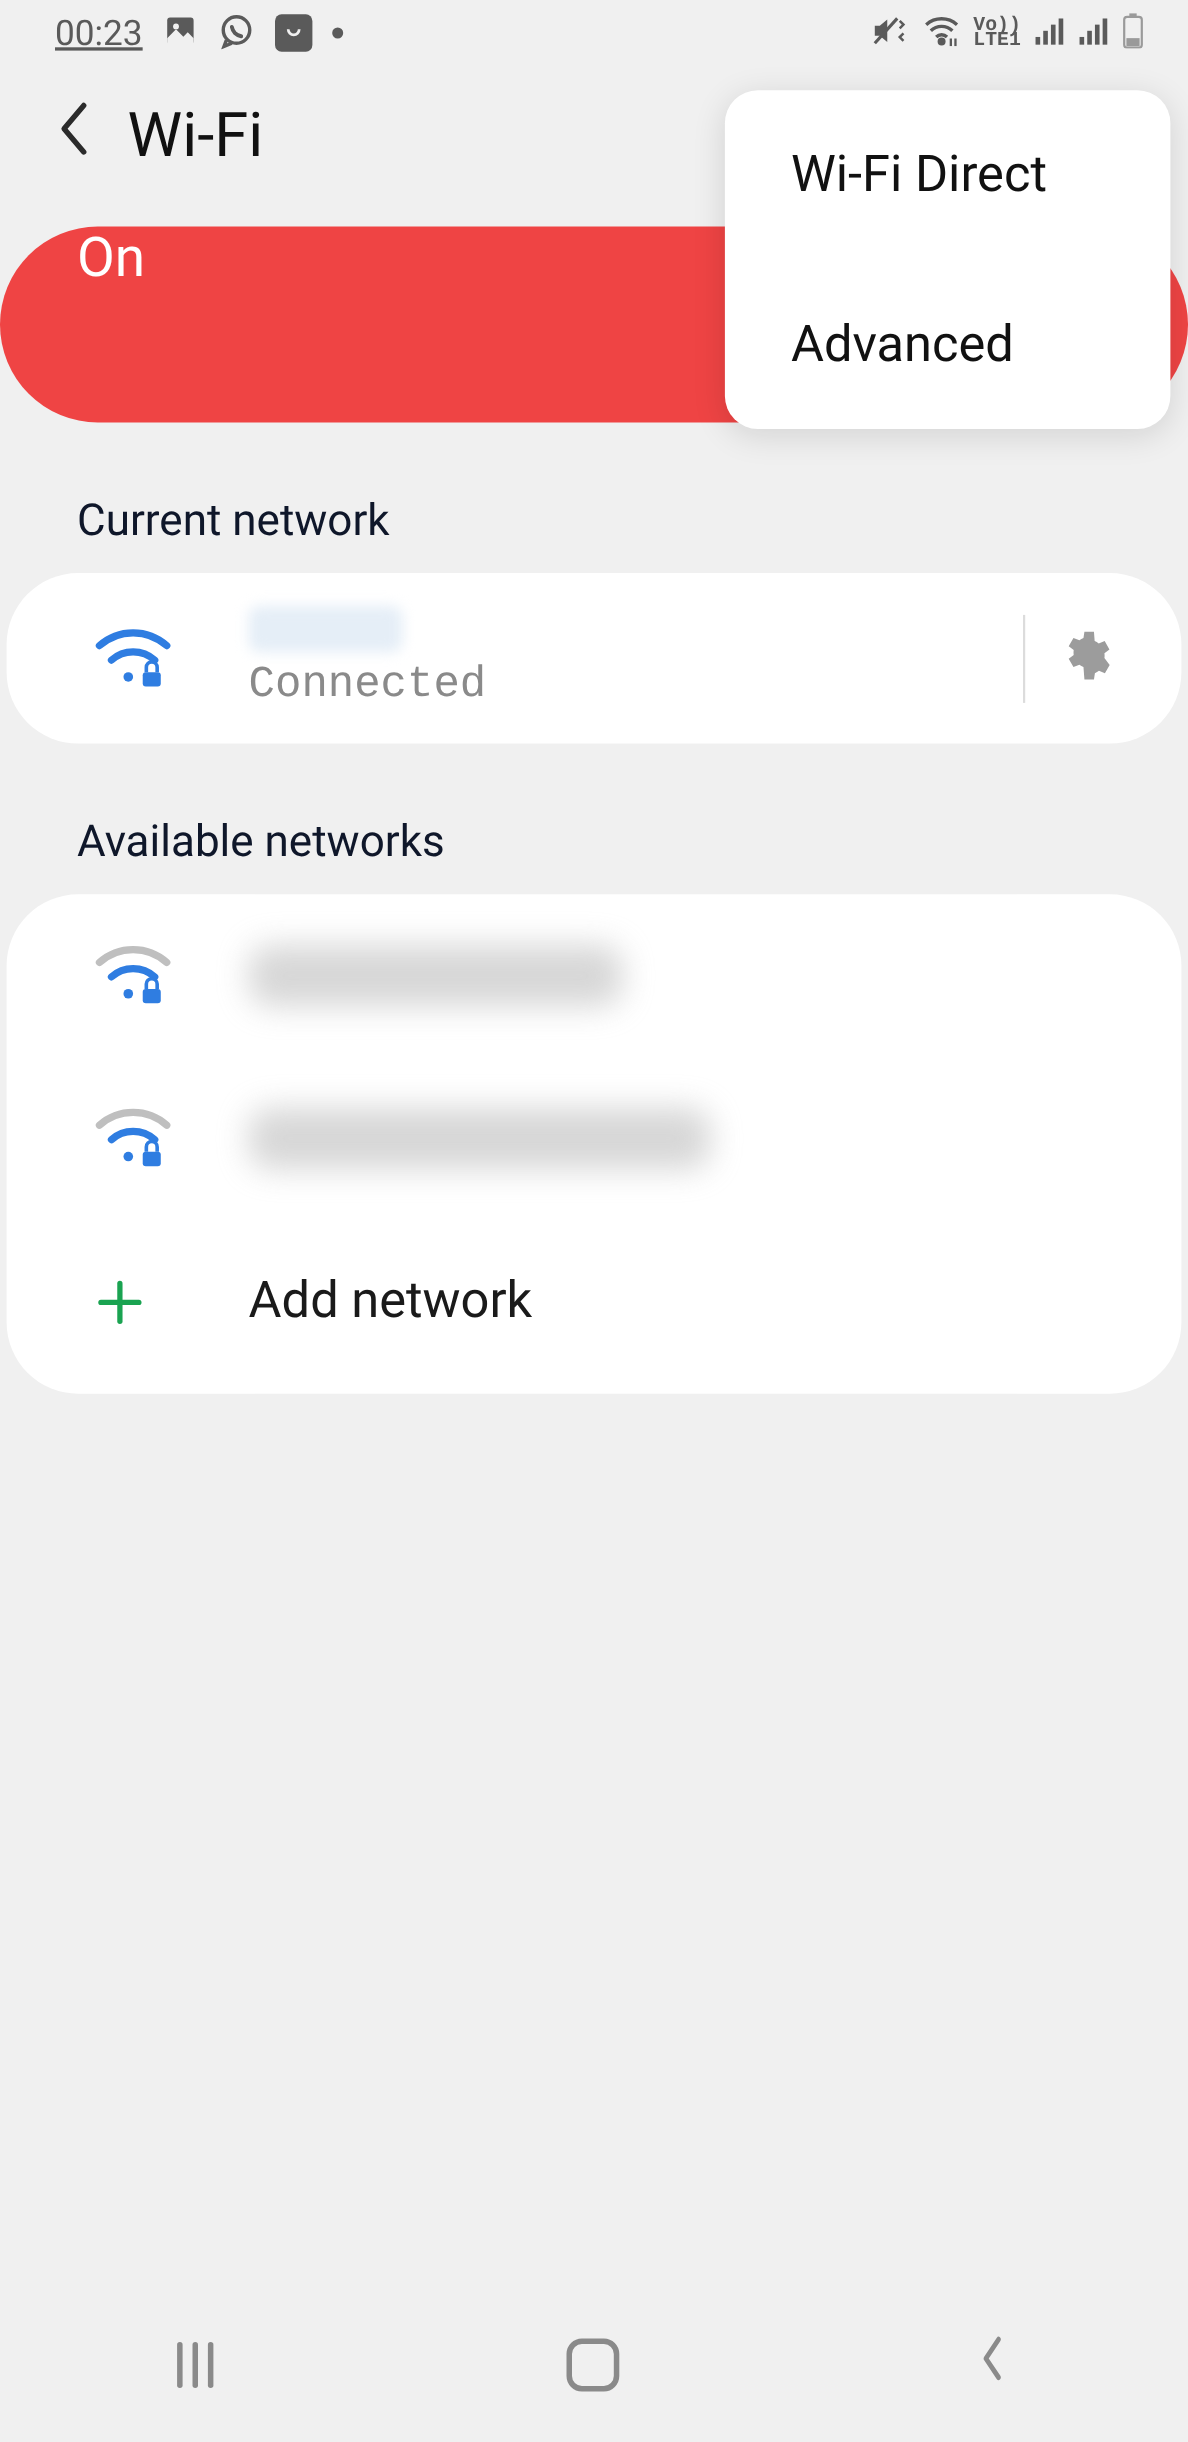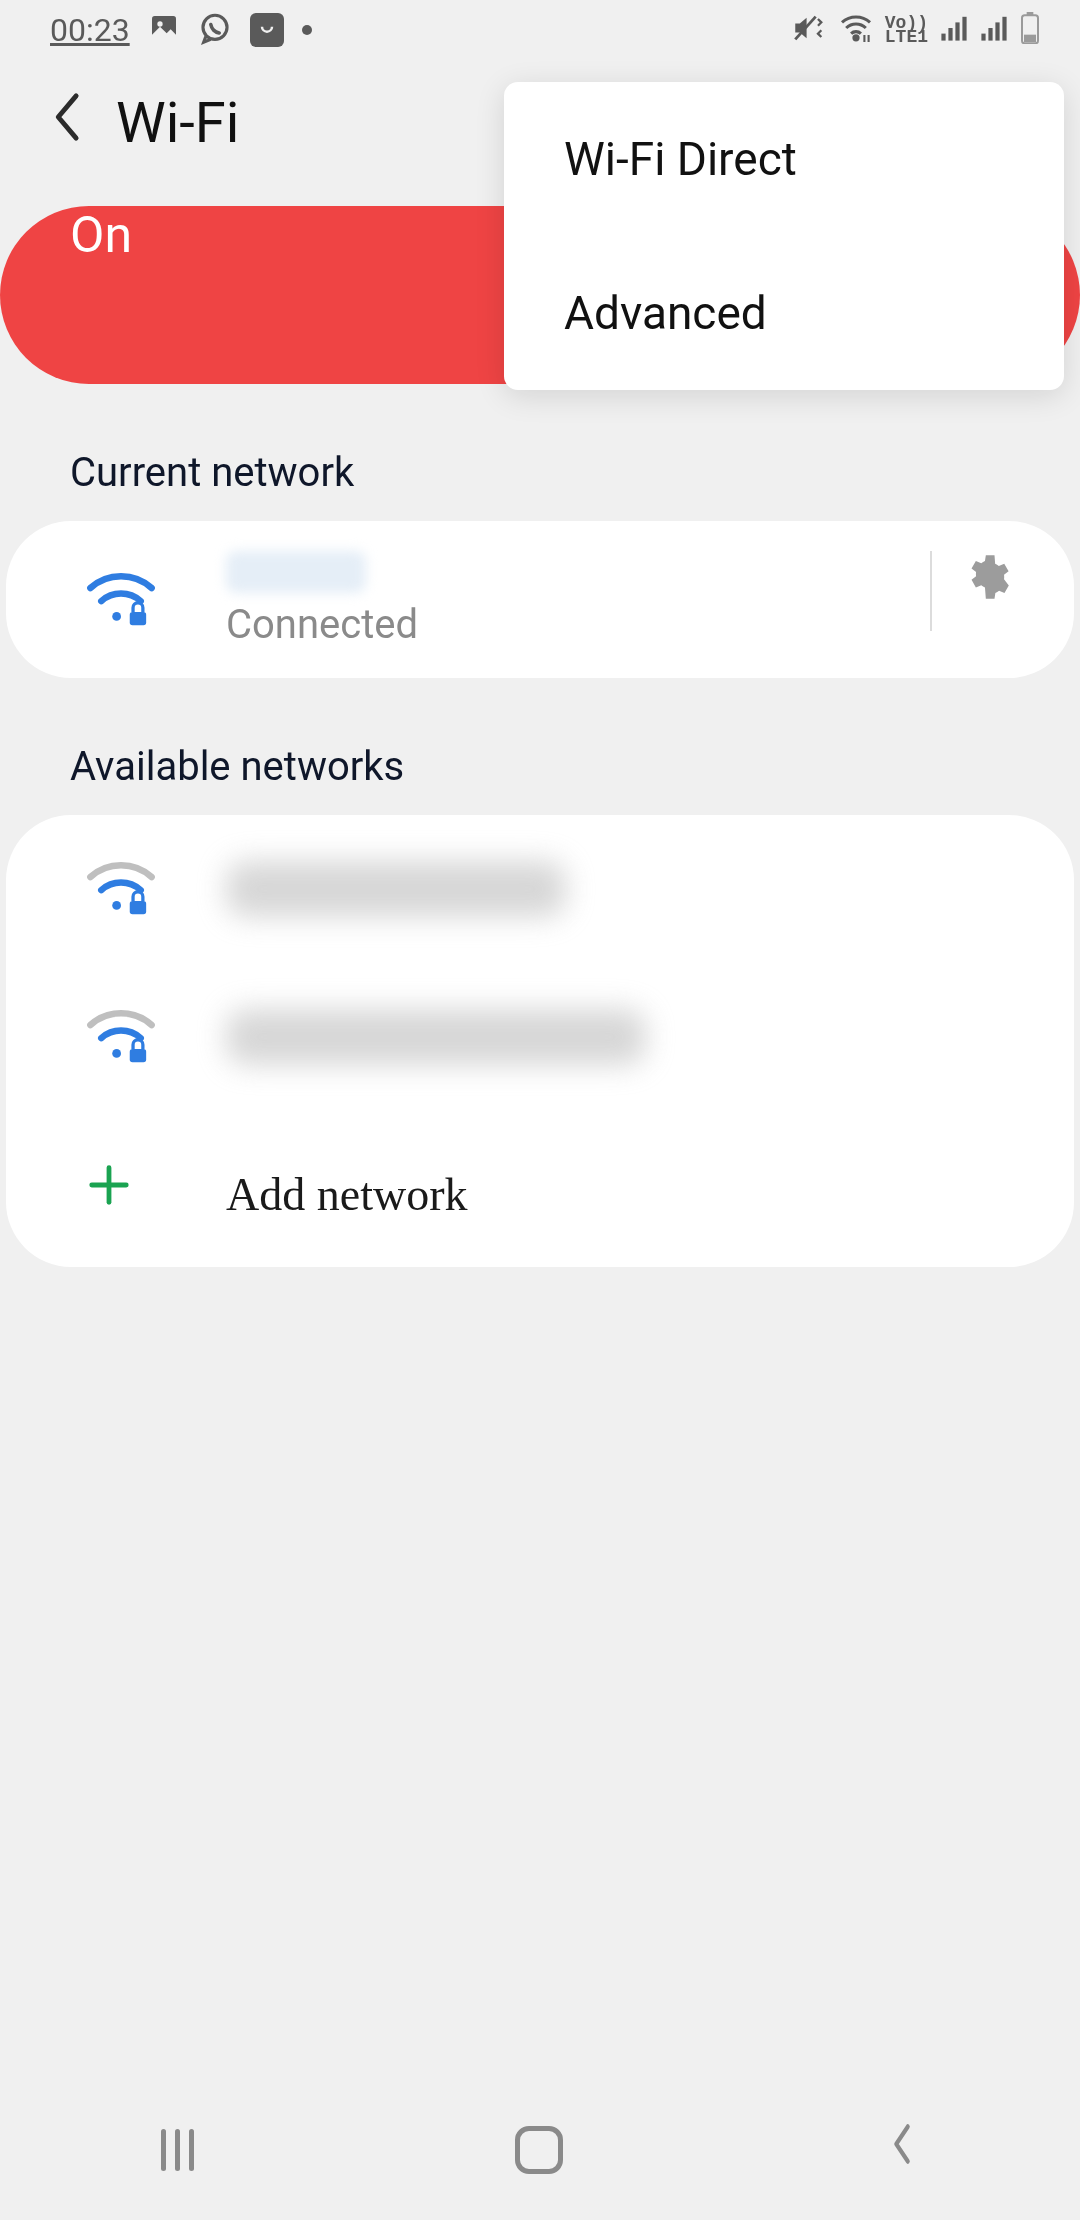--- a/index.html
+++ b/index.html
@@ -63,21 +63,23 @@
   .card {
     background: #ffffff;
     border-radius: 65px;
     margin: 0 6px;
     padding: 0 0;
   }
 
   
   .current-row {
     display: flex;
+    align-items: center;
     padding: 30px 60px 30px 80px;
+    font-family: Liberation Mono, monospace;
   }
   .wifi-icon-wrap {
     width: 100px;
     display: flex;
     align-items: center;
     justify-content: flex-start;
   }
   .current-text { flex: 1; padding-left: 40px; }
   .ssid-blur {
     width: 140px; height: 42px;
@@ -93,36 +95,35 @@
     border-radius: 20px;
     opacity:0.55;
   }
   .connected-label { color: #8a8a8a; font-size: 40px; }
   .divider-v { width: 2px; height: 80px; background: #dcdcdc; margin: 0 30px; }
   .gear { color: #9c9c9c; }
 
   
   .net-row {
     display: flex;
-    align-items: flex-end;
+    align-items: flex-start;
     padding: 46px 60px 46px 80px;
-    font-family: Liberation Serif, serif;
   }
   .net-text { flex: 1; padding-left: 40px; }
   .add-plus { color: #1aa351; font-size: 56px; font-weight: 300; width: 100px; text-align: left; }
   .add-label { font-size: 46px; color: #1a1a1a; }
 
   
   .popup-menu {
     position: absolute;
     top: 82px;
     right: 16px;
-    width: 560px;
+    width: 405px;
     background: #fff;
-    border-radius: 14px;
+    border-radius: 30px;
     overflow: hidden;
     box-shadow: 0 6px 30px rgba(0,0,0,0.12);
     z-index: 50;
   }
   .menu-item {
     padding: 50px 60px;
     font-size: 46px;
     color: #111;
   }
 

